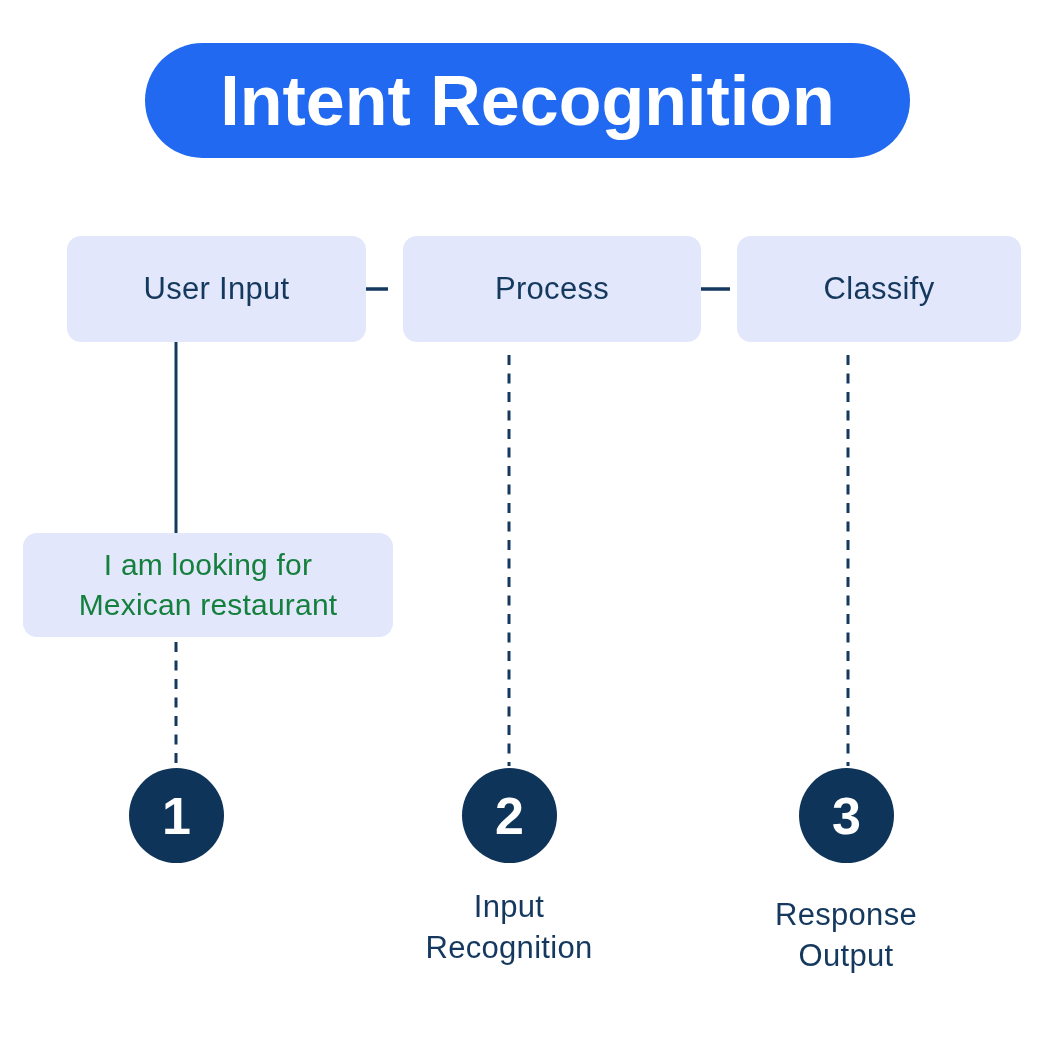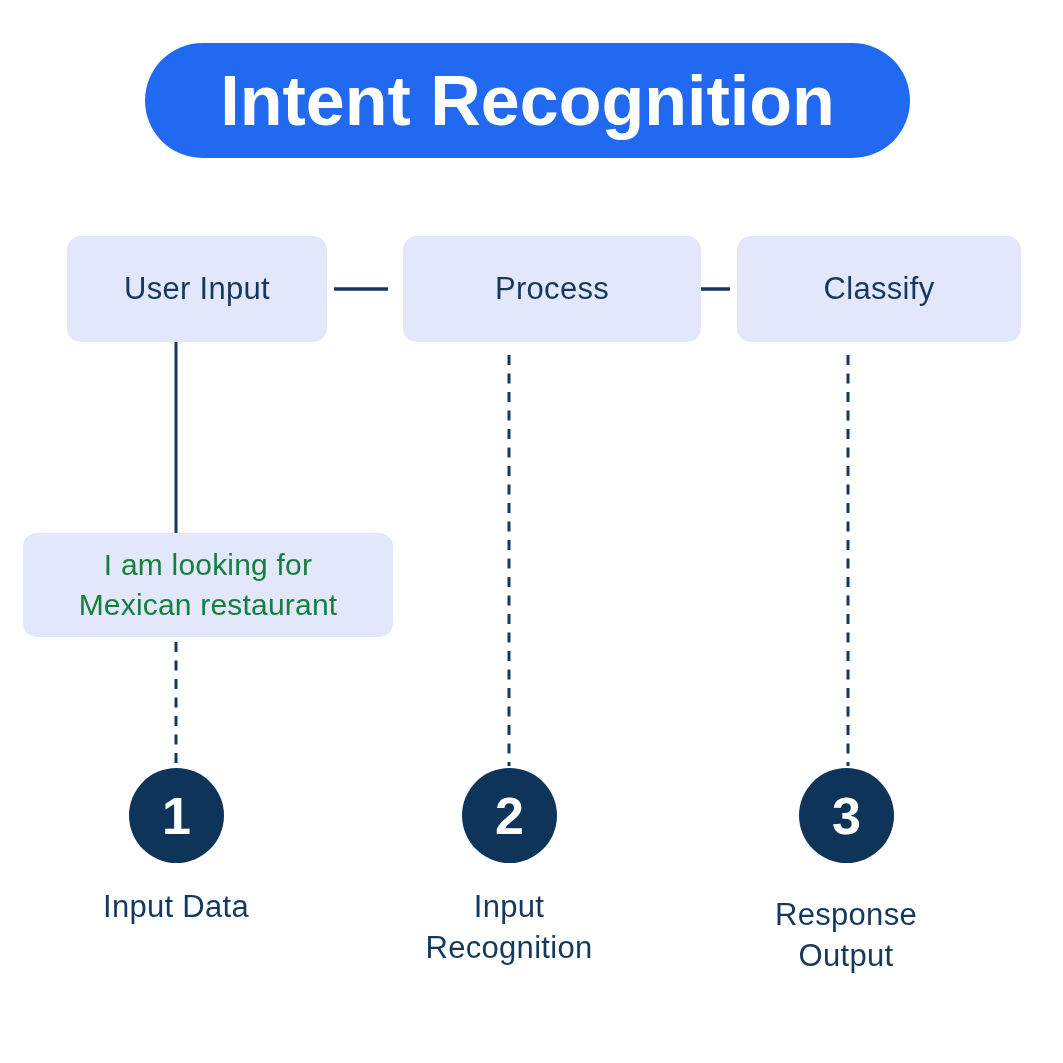--- a/index.html
+++ b/index.html
@@ -41,21 +41,21 @@
     background: #e2e7fb;
     border-radius: 14px;
     display: flex;
     align-items: center;
     justify-content: center;
     color: #15395e;
     font-size: 31px;
     font-weight: 500;
     letter-spacing: 0.3px;
   }
-  .node1 { left: 67px;  width: 260px; }
+  .node1 { left: 67px;  width: 299px; }
   .node2 { left: 403px; width: 298px; }
   .node3 { left: 737px; width: 284px; }
 
   
   .lines {
     position: absolute;
     left: 0; top: 0;
     width: 1063px; height: 1063px;
     pointer-events: none;
   }
@@ -158,19 +158,18 @@
   <div class="step-circle circle1">
     <span>1</span>
   </div>
   <div class="step-circle circle2">
     <span>2</span>
   </div>
   <div class="step-circle circle3">
     <span>3</span>
   </div>
 
-  <div class="step-label label1">Input Data</div>
   <div class="step-label label2">Input
 Recognition</div>
   <div class="step-label label3">Response
 Output</div>
 
 </div>
 
 </body></html>

